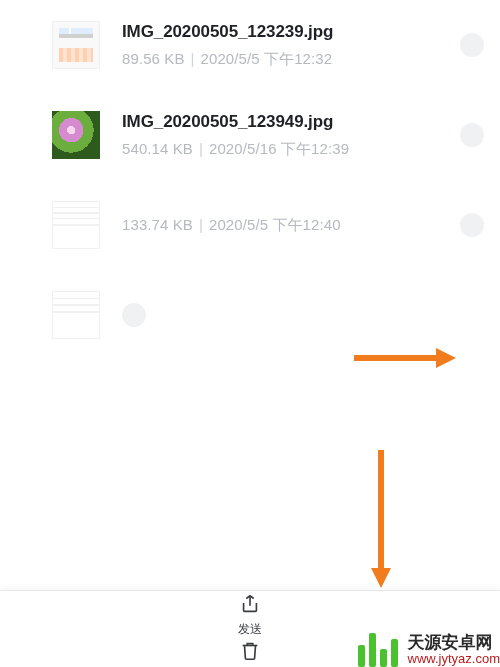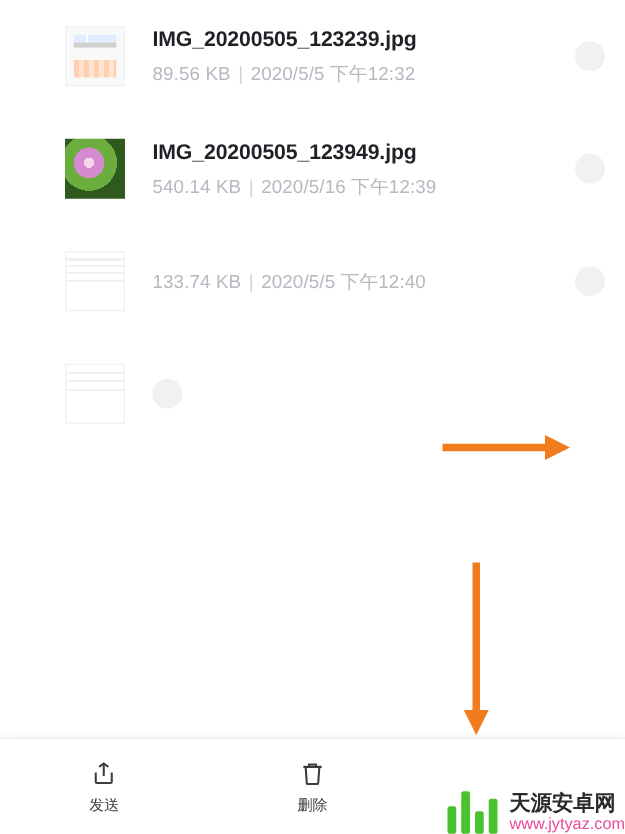--- a/index.html
+++ b/index.html
@@ -108,20 +108,21 @@
     .selector svg { display: none; }
 
     .bottom-bar {
       position: absolute;
       left: 0; right: 0; bottom: 0;
       height: 77px;
       background: #ffffff;
       border-top: 1px solid #e7e8ea;
       display: flex;
       box-shadow: 0 -2px 8px rgba(0,0,0,0.04);
+      flex-direction: column;
     }
     .bar-btn {
       flex: 1;
       display: flex;
       flex-direction: column;
       align-items: center;
       justify-content: center;
       gap: 4px;
       color: #3a3c40;
       font-size: 12px;
@@ -148,21 +149,21 @@
     }
     .wm-logo {
       display: flex; align-items: flex-end; margin-right: 10px;
       gap: 4px;
     }
     .wm-bar { width: 7px; background: #49c22d; border-radius: 2px; }
     .wm-bar.b1 { height: 22px; } .wm-bar.b2 { height: 34px; }
     .wm-bar.b3 { height: 18px; } .wm-bar.b4 { height: 28px; }
     .wm-text { display: flex; flex-direction: column; line-height: 1.15; }
     .wm-t1 { font-size: 17px; font-weight: 700; color: #2a2a2a; }
-    .wm-t2 { font-size: 13px; color: #ec4899; }
+    .wm-t2 { font-size: 13px; color: #b91c1c; }
   </style>
 </head>
 <body>
 
 <div class="file-list" id="file-list">
     <div class="file-row">
       <div class="thumb screenshot"></div>
       <div class="file-meta">
         <div class="file-name">IMG_20200505_123239.jpg</div>
         <div class="file-sub"><span>89.56 KB</span><span class="sep">|</span><span>2020/5/5 下午12:32</span></div>

